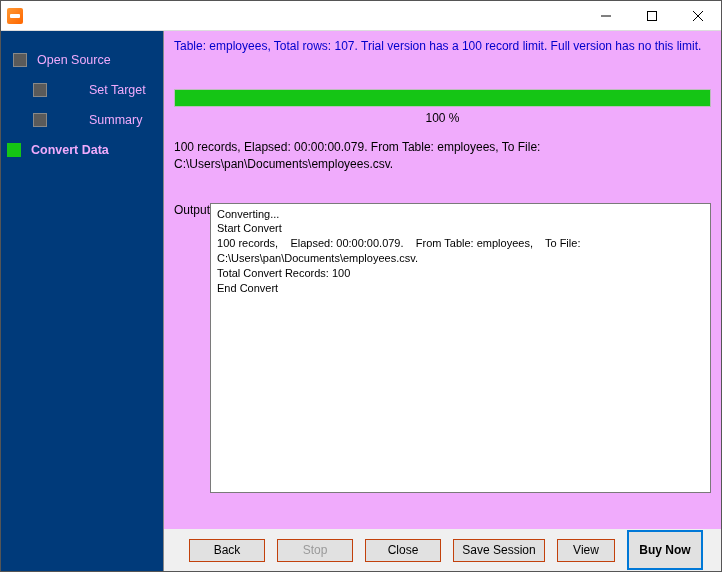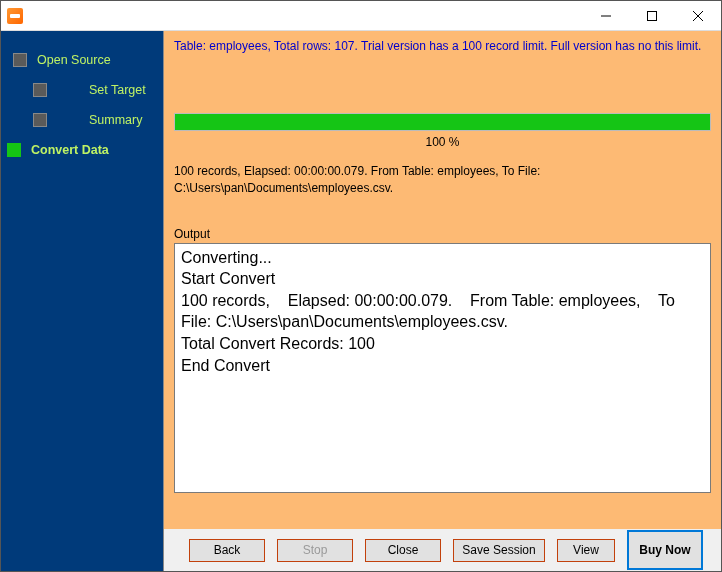--- a/index.html
+++ b/index.html
@@ -56,21 +56,21 @@
     font-size: 10px;
     background: #fff;
   }
   .content {
     display: flex;
     height: calc(100% - 30px);
   }
   .sidebar {
     width: 162px;
     background: #003a7a;
-    color: #bef264;
+    color: #f0abfc;
     padding-top: 14px;
     flex-shrink: 0;
   }
   .nav-item {
     display: flex;
     align-items: center;
     height: 30px;
     font-size: 12.5px;
     cursor: default;
   }
@@ -85,40 +85,40 @@
   }
   .nav-item.child { padding-left: 20px; gap: 32px; }
   .nav-item.active { font-weight: bold; }
   .nav-item.active .nav-marker {
     background: #15c515;
     border-color: #15c515;
     margin-left: 6px;
   }
   .main {
     flex: 1;
-    background: #fdba74;
+    background: #f0abfc;
     display: flex;
     flex-direction: column;
     border-left: 1px solid #888;
     gap: 32px;
   }
   .main-inner {
     flex: 1;
     padding: 8px 10px 4px 10px;
     overflow: hidden;
     display: flex;
     flex-direction: column;
   }
   .info-msg {
     color: #0000cc;
     font-size: 12px;
     min-height: 18px;
   }
   .progress-wrap {
-    margin-top: 56px;
+    margin-top: 32px;
   }
   .progress-bar {
     width: 100%;
     height: 18px;
     background: #e6e6e6;
     border: 1px solid #bbb;
     position: relative;
     overflow: hidden;
   }
   .progress-fill {
@@ -133,33 +133,33 @@
   }
   .status-line {
     margin-top: 14px;
     font-size: 12px;
     line-height: 1.4;
   }
   .output-section {
     margin-top: 30px;
     flex: 1;
     display: flex;
-    flex-direction: column;
+    flex-direction: row;
     min-height: 0;
   }
   .output-label {
     font-size: 12px;
     margin-bottom: 2px;
   }
   .output-box {
     flex: 1;
     background: #fff;
     border: 1px solid #7a7a7a;
     padding: 3px 6px;
-    font-size: 16px;
+    font-size: 11px;
     line-height: 1.35;
     overflow-y: scroll;
     white-space: pre-wrap;
     word-break: break-word;
     font-family: "Segoe UI", Tahoma, sans-serif;
   }
   .button-row {
     height: 42px;
     display: flex;
     align-items: center;

